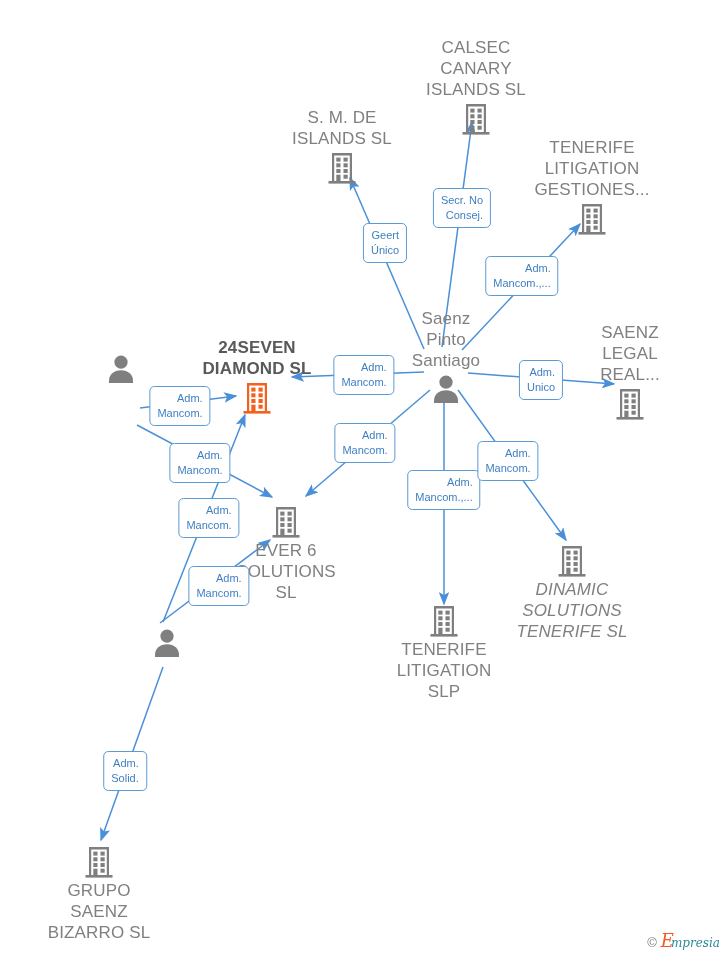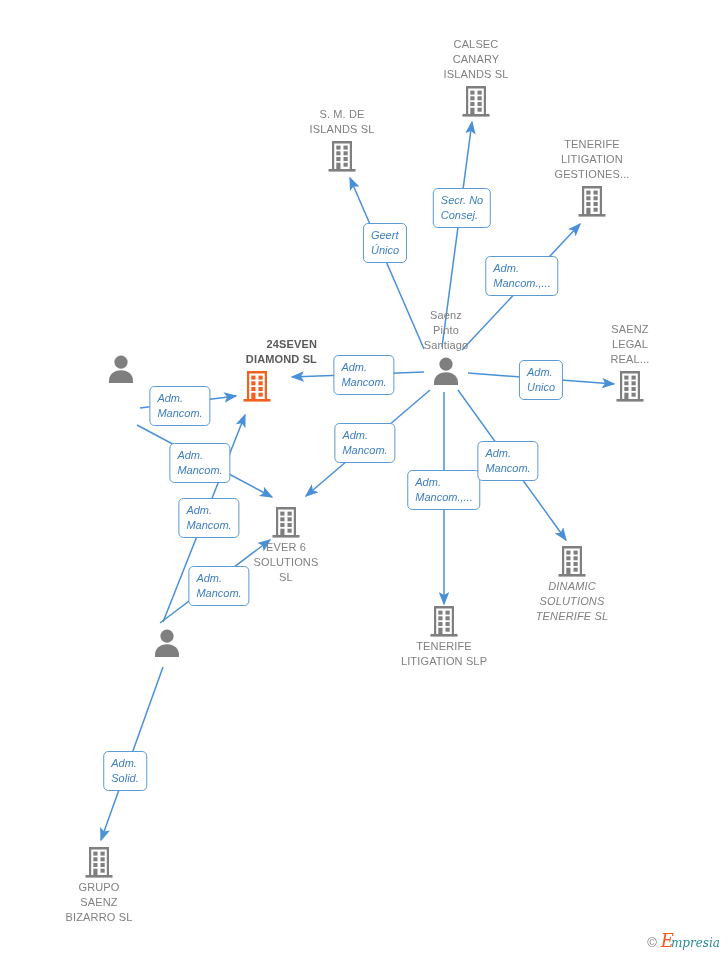--- a/index.html
+++ b/index.html
@@ -35,51 +35,49 @@
     margin-left: -60px;
     text-align: center;
     cursor: pointer;
   }
   .node-icon {
     display: block;
     margin: 0 auto;
     line-height: 0;
   }
   .node-label {
-    font-size: 11px;
-    line-height: 15px;
+    font-size: 17px;
+    line-height: 21px;
     color: #808080;
     letter-spacing: 0.15px;
     white-space: pre-line;
     margin-top: 1px;
   }
   .node.label-above .node-label {
     margin-top: 0;
     margin-bottom: 2px;
   }
   .node.focal .node-label {
     color: #595959;
     font-weight: bold;
-    text-align: right;
   }
   .edge-label {
     position: absolute;
     border: 1.3px solid #5b9bd5;
     border-radius: 5px;
     background: #ffffff;
     color: #3f7fc1;
     font-size: 11px;
     line-height: 14.5px;
-    text-align: left;
+    text-align: right;
     padding: 4px 7px 5px 7px;
     white-space: pre-line;
     transform: translate(-50%, -50%);
     cursor: pointer;
     box-sizing: border-box;
-    font-style: italic;
   }
   .watermark {
     position: absolute;
     right: 8px;
     bottom: 8px;
     display: flex;
     align-items: center;
     gap: 4px;
     font-size: 15px;
     user-select: none;

